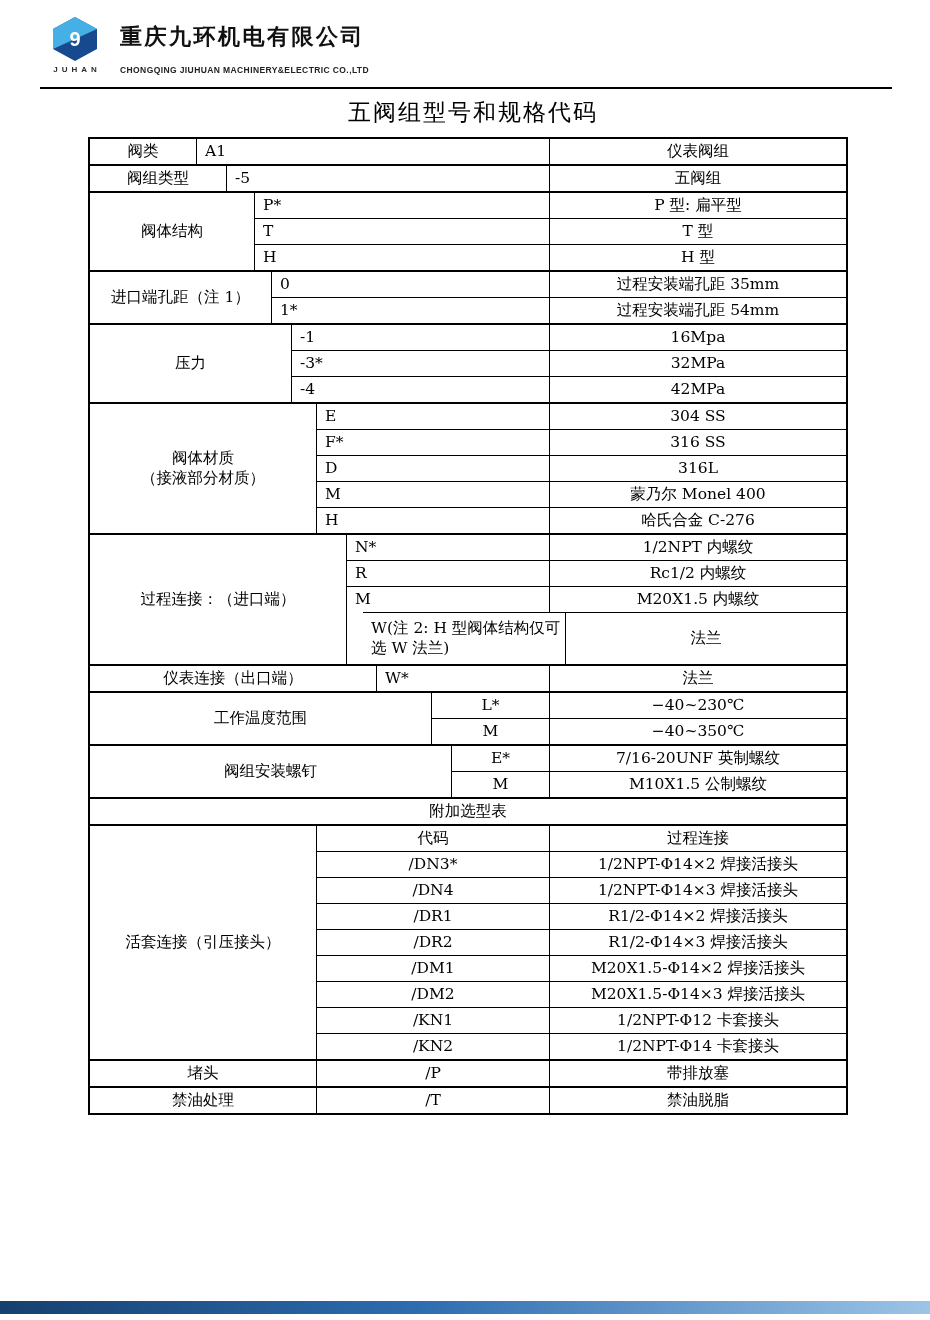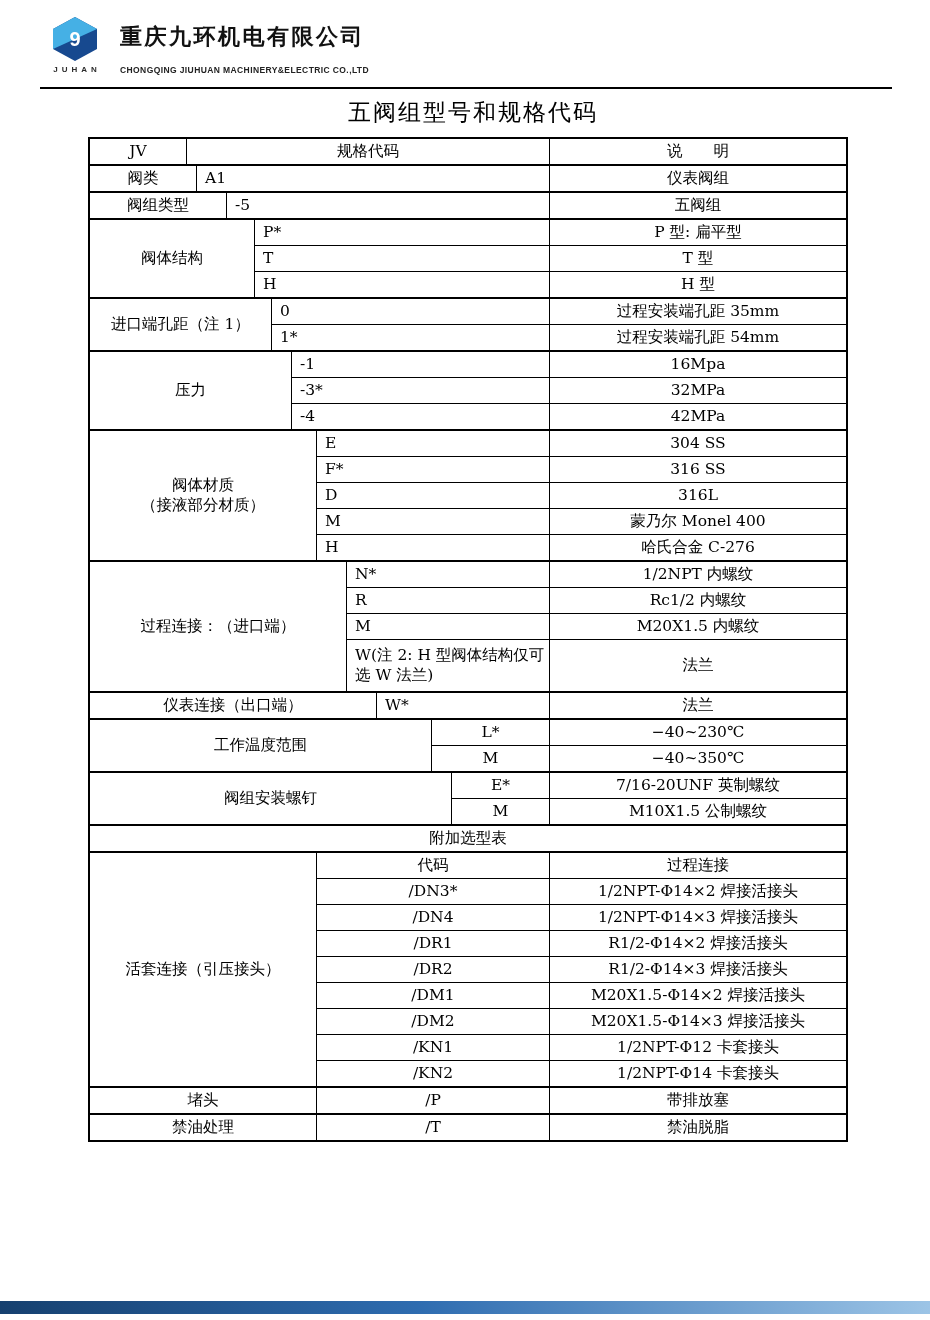--- a/index.html
+++ b/index.html
@@ -89,29 +89,20 @@
     <div class="company-cn">重庆九环机电有限公司</div>
     <div class="company-en">CHONGQING JIUHUAN MACHINERY&amp;ELECTRIC CO.,LTD</div>
   </div>
 </div>
 <div class="head-rule"></div>
 
 <div class="doc-title">五阀组型号和规格代码</div>
 
 <div class="tbl" id="spec-table">
     <div class="group">
-      <div class="glabel" style="width: 97px;">JV</div>
-      <div class="grows">
-        <div class="row">
-          <div class="code center" style="width: 363px;">规格代码</div>
-          <div class="desc">说　　明</div>
-        </div>
-      </div>
-    </div>
-    <div class="group">
       <div class="glabel" style="width: 107px;">阀类</div>
       <div class="grows">
         <div class="row">
           <div class="code" style="width: 353px;">A1</div>
           <div class="desc">仪表阀组</div>
         </div>
       </div>
     </div>
     <div class="group">
       <div class="glabel" style="width: 137px;">阀组类型</div>
@@ -203,21 +194,21 @@
           <div class="desc">1/2NPT 内螺纹</div>
         </div>
         <div class="row">
           <div class="code" style="width: 203px;">R</div>
           <div class="desc">Rc1/2 内螺纹</div>
         </div>
         <div class="row">
           <div class="code" style="width: 203px;">M</div>
           <div class="desc">M20X1.5 内螺纹</div>
         </div>
-        <div class="row" style="min-height: 51px;">
+        <div class="row" style="min-height: 51px; margin-left: 16px;">
           <div class="code" style="width: 203px;">W(注 2: H 型阀体结构仅可选 W 法兰)</div>
           <div class="desc">法兰</div>
         </div>
       </div>
     </div>
     <div class="group">
       <div class="glabel" style="width: 287px;">仪表连接（出口端）</div>
       <div class="grows">
         <div class="row">
           <div class="code" style="width: 173px;">W*</div>

